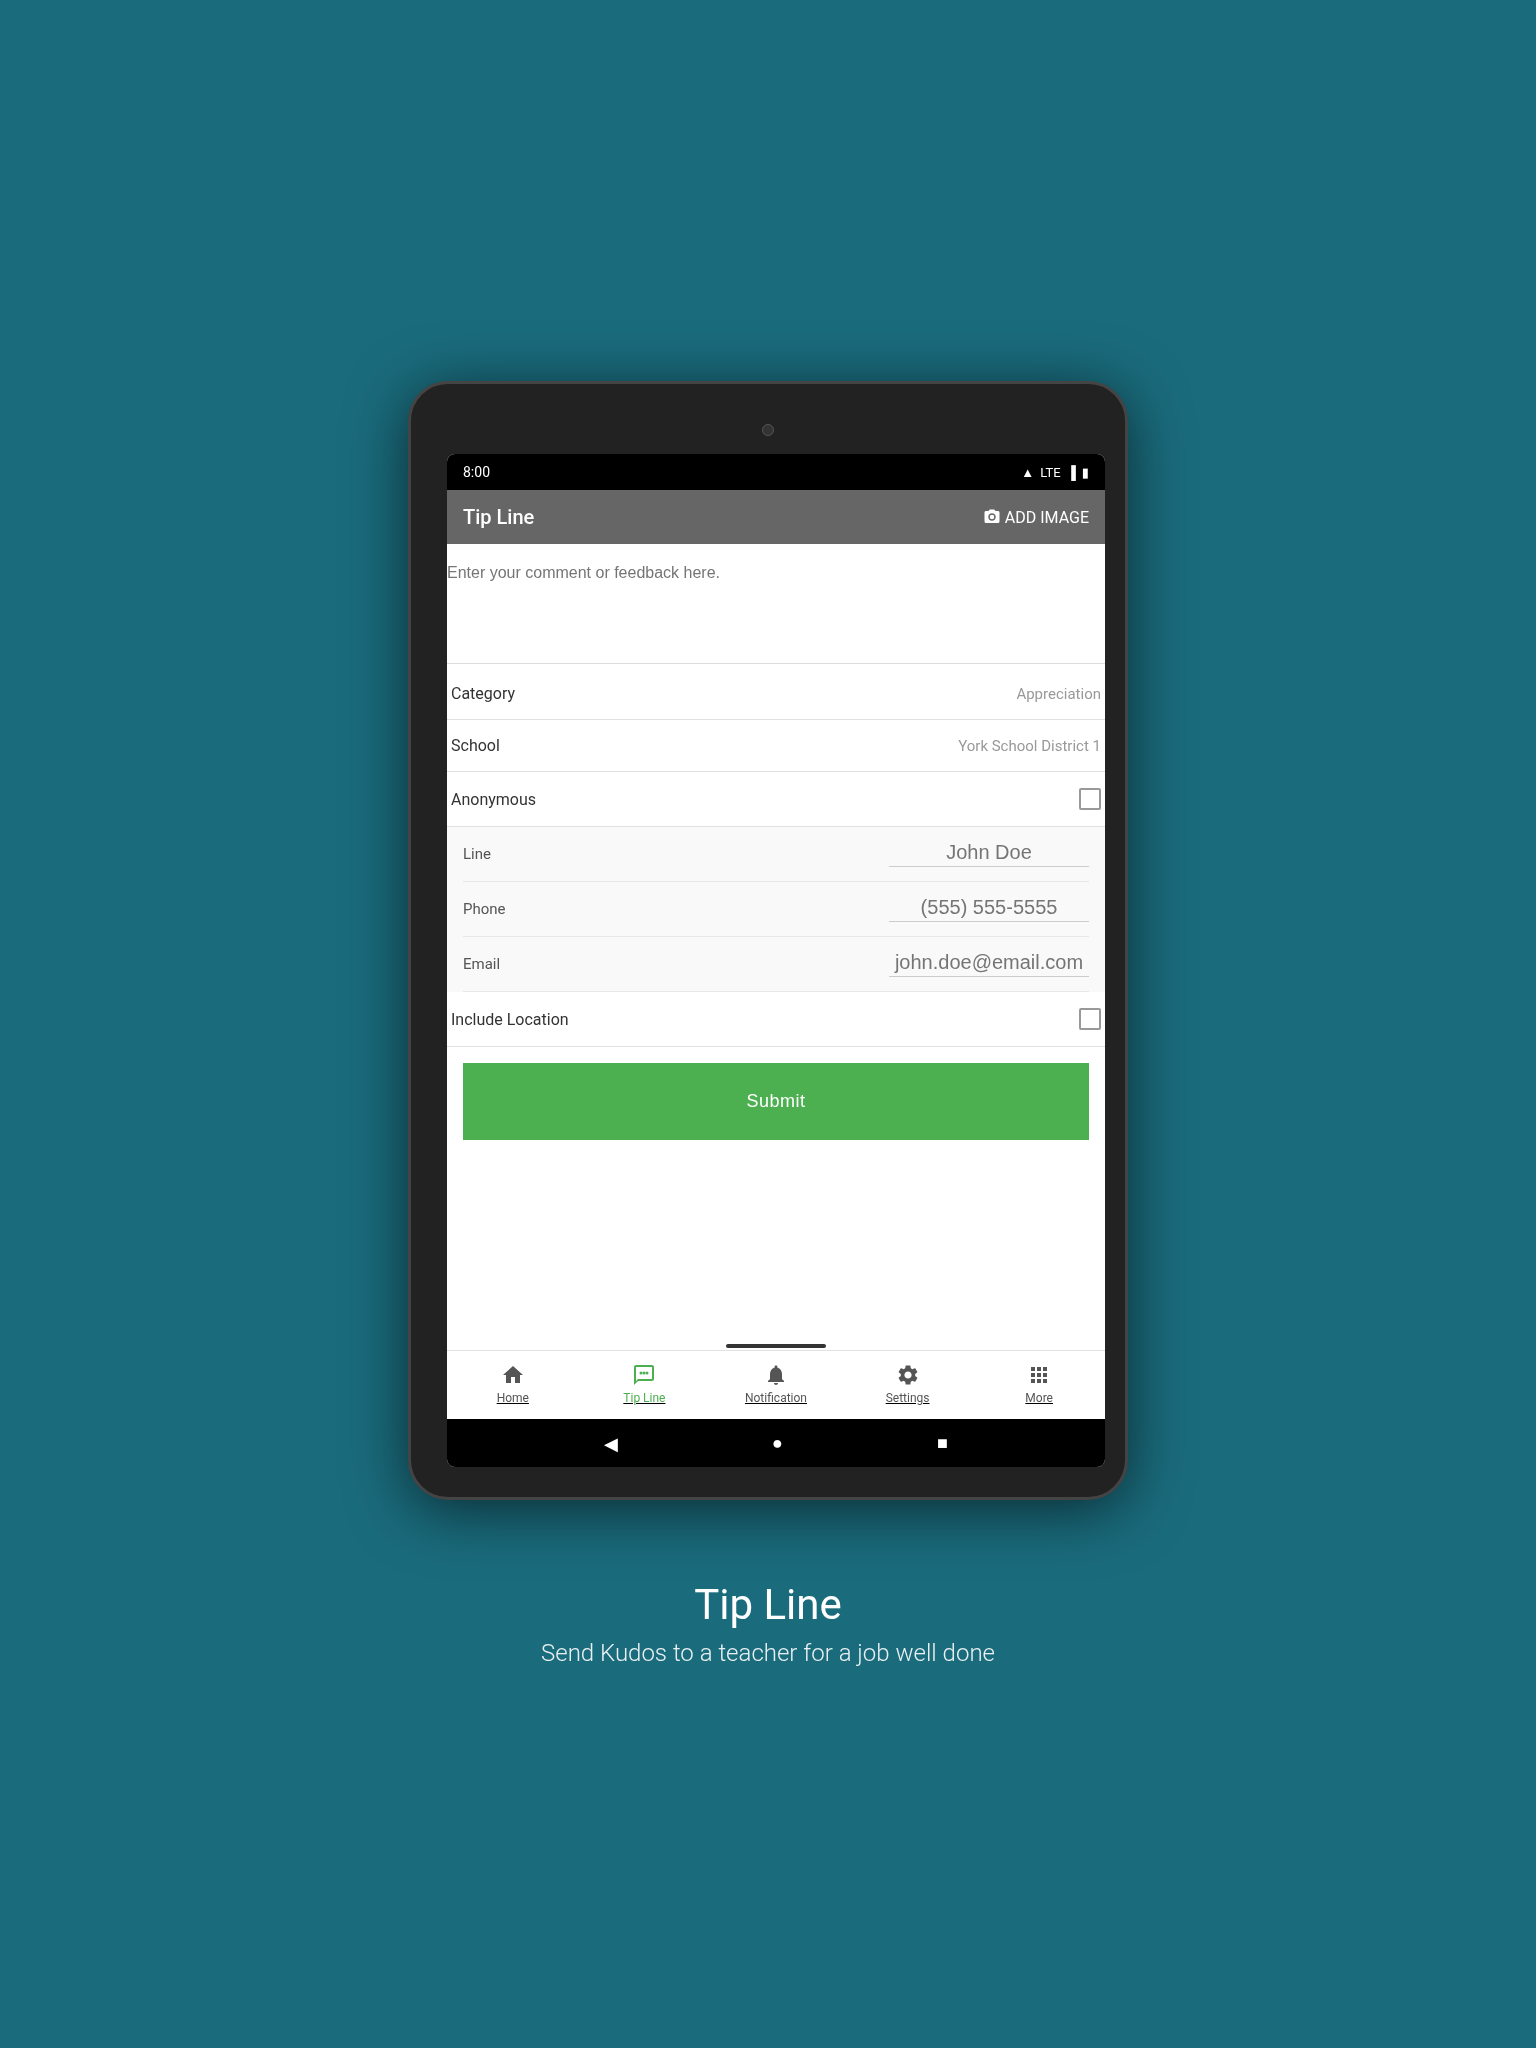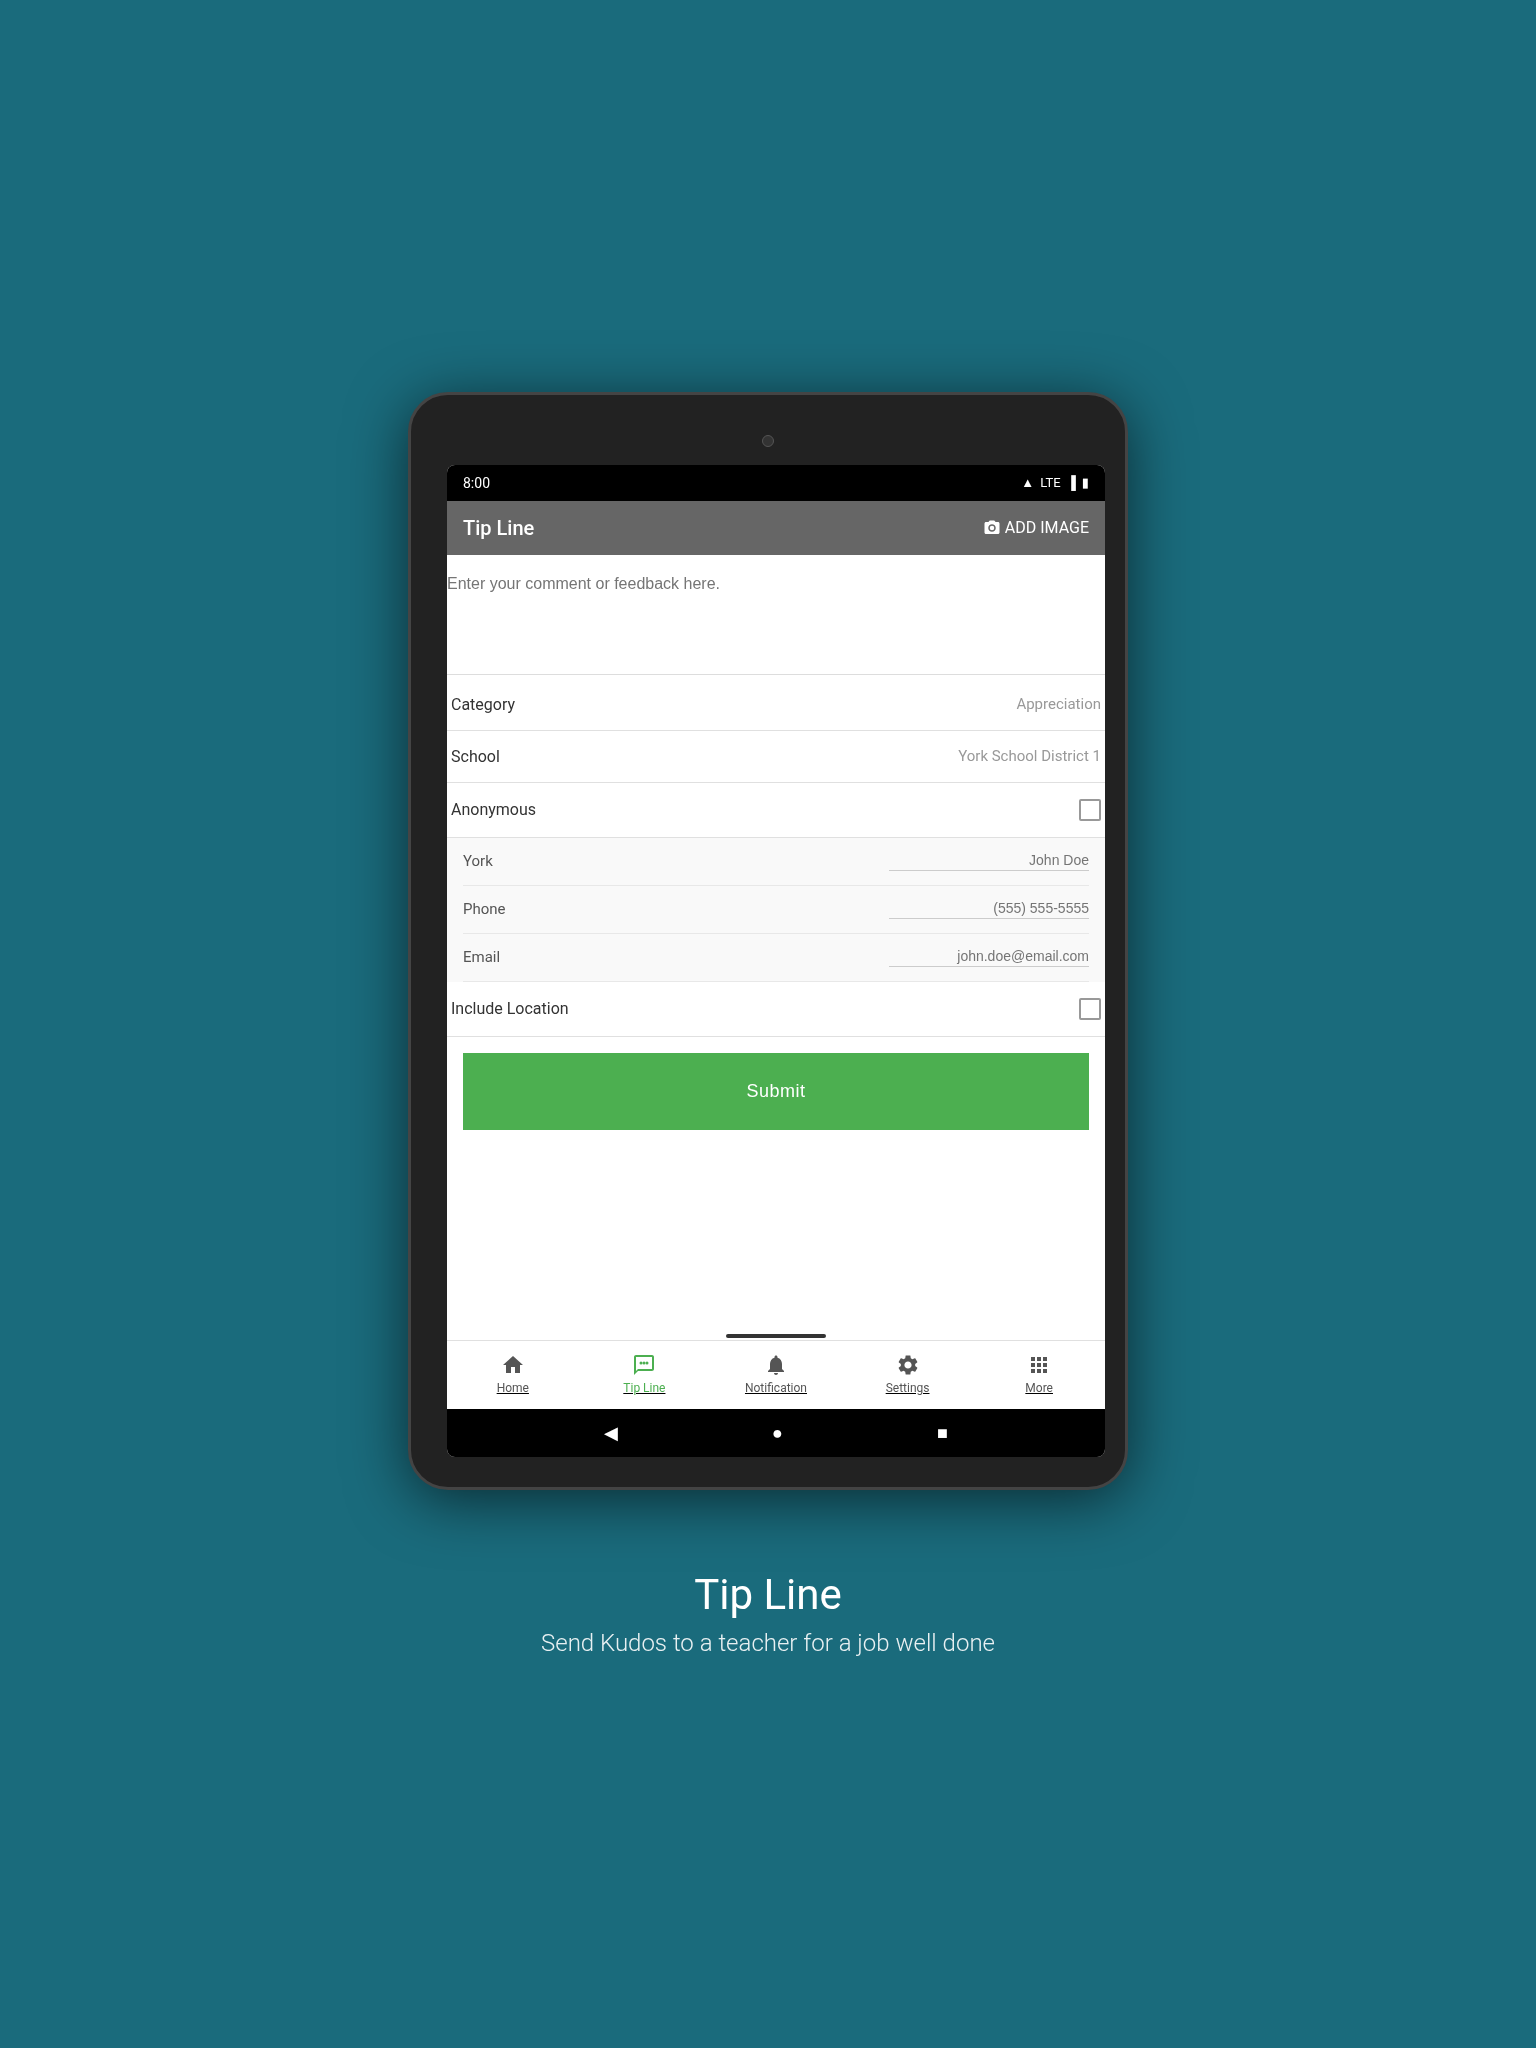--- a/index.html
+++ b/index.html
@@ -160,23 +160,23 @@
 
     .sub-form-label {
       font-size: 15px;
       color: #555;
       min-width: 80px;
     }
 
     .sub-form-input {
       border: none;
       border-bottom: 1px solid #ccc;
-      font-size: 14px;
+      font-size: 20px;
       color: #aaa;
-      text-align: right;
+      text-align: center;
       background: transparent;
       outline: none;
       width: 200px;
       padding-bottom: 2px;
     }
 
     
     .submit-btn {
       margin: 16px;
       background: #4caf50;
@@ -348,21 +348,21 @@
 
       
       <div class="form-row">
         <span class="form-label">Anonymous</span>
         <div class="checkbox-outline"></div>
       </div>
 
       
       <div class="sub-form">
         <div class="sub-form-row">
-          <span class="sub-form-label">York</span>
+          <span class="sub-form-label">Line</span>
           <input class="sub-form-input" type="text" placeholder="John Doe" style="">
         </div>
         <div class="sub-form-row">
           <span class="sub-form-label">Phone</span>
           <input class="sub-form-input" type="tel" placeholder="(555) 555-5555" style="">
         </div>
         <div class="sub-form-row">
           <span class="sub-form-label">Email</span>
           <input class="sub-form-input" type="email" placeholder="john.doe@email.com" style="">
         </div>

